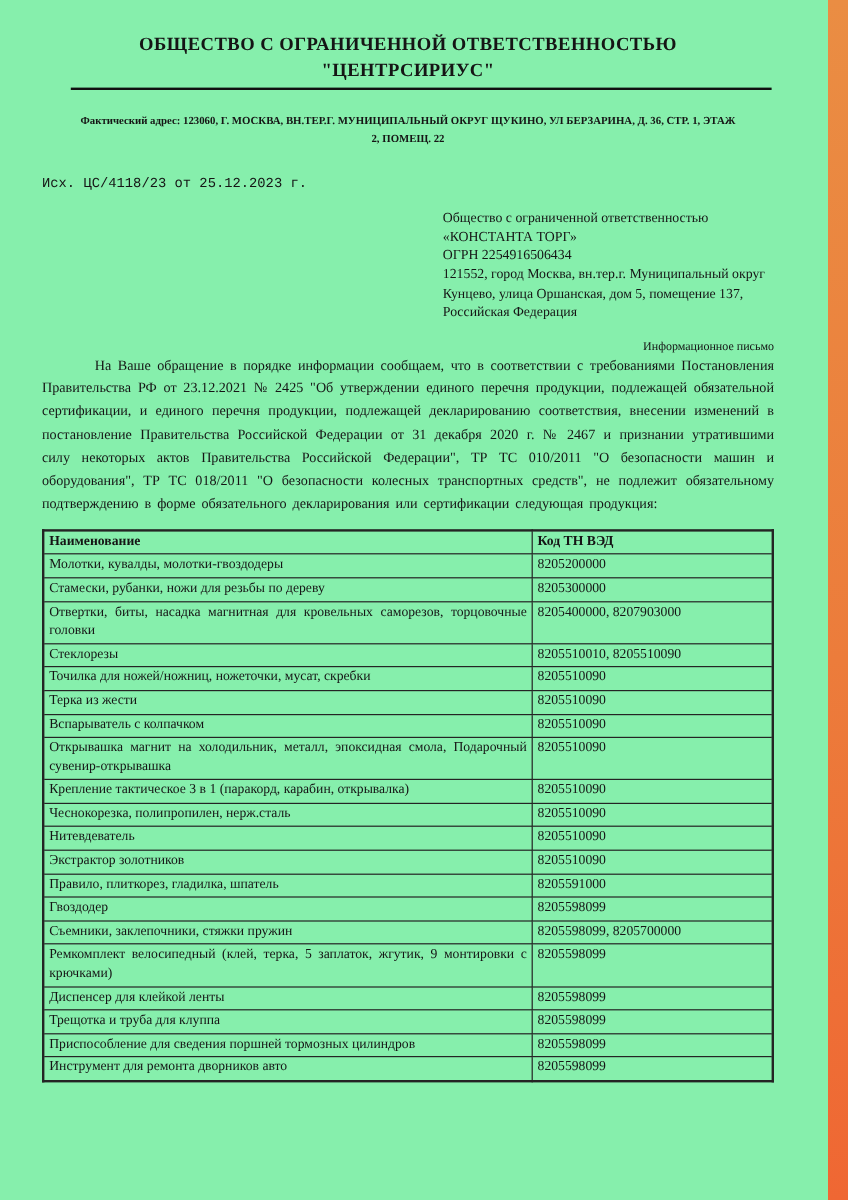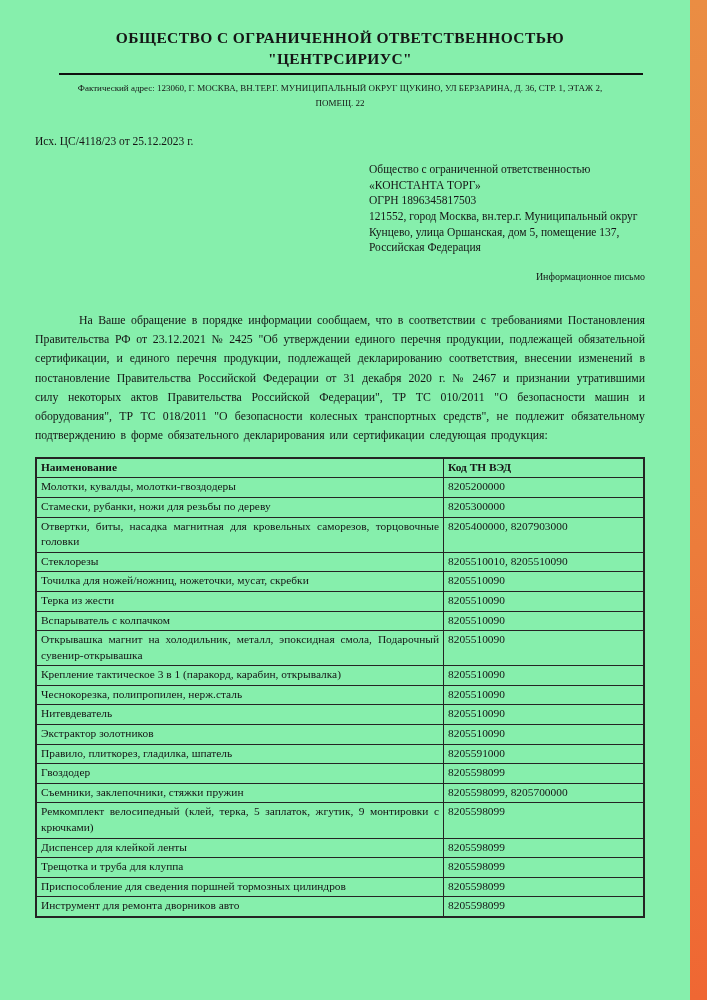--- a/index.html
+++ b/index.html
@@ -38,44 +38,44 @@
     line-height: 1.35;
     letter-spacing: 0.4px;
   }
   .letterhead-rule {
     height: 2.5px;
     background: #101010;
     margin: 3px 0 2px 24px;
     width: 584px;
   }
   .letterhead-address {
-    margin: 6px 28px 0 28px;
+    margin: 18px 28px 0 28px;
     text-align: center;
-    font-weight: normal;
+    font-weight: bold;
     font-size: 9px;
     line-height: 1.6;
   }
   .ref-line {
     margin-top: 25px;
     font-size: 11.5px;
+    font-family: Liberation Mono, monospace;
   }
   .recipient {
     margin-top: 15px;
     margin-left: 334px;
     width: 282px;
     font-size: 11.5px;
     line-height: 15.6px;
   }
   .doc-title {
     margin-top: 15px;
     text-align: right;
     font-size: 10px;
   }
   .body-paragraph {
-    margin-top: 29px;
     font-size: 11.8px;
     line-height: 19.3px;
     text-align: justify;
     text-indent: 44px;
     word-spacing: 2px;
   }
   table.products {
     margin-top: 11px;
     width: 610px;
     border-collapse: collapse;
@@ -116,21 +116,21 @@
 
     <div class="letterhead-rule"></div>
 
     <div class="letterhead-address">Фактический адрес: 123060, Г. МОСКВА, ВН.ТЕР.Г. МУНИЦИПАЛЬНЫЙ ОКРУГ ЩУКИНО, УЛ БЕРЗАРИНА, Д. 36, СТР. 1, ЭТАЖ 2, ПОМЕЩ. 22</div>
 
     <div class="ref-line">Исх. ЦС/4118/23 от 25.12.2023 г.</div>
 
     <div class="recipient">
       <div>Общество с ограниченной ответственностью</div>
       <div>«КОНСТАНТА ТОРГ»</div>
-      <div>ОГРН 1896345817503</div>
+      <div>ОГРН 2254916506434</div>
       <div>121552, город Москва, вн.тер.г. Муниципальный округ</div>
       <div>Кунцево, улица Оршанская, дом 5, помещение 137,</div>
       <div>Российская Федерация</div>
     </div>
 
     <div class="doc-title">Информационное письмо</div>
 
     <div class="body-paragraph">На Ваше обращение в порядке информации сообщаем, что в соответствии с требованиями Постановления Правительства РФ от 23.12.2021 № 2425 "Об утверждении единого перечня продукции, подлежащей обязательной сертификации, и единого перечня продукции, подлежащей декларированию соответствия, внесении изменений в постановление Правительства Российской Федерации от 31 декабря 2020 г. № 2467 и признании утратившими силу некоторых актов Правительства Российской Федерации", ТР ТС 010/2011 "О безопасности машин и оборудования", ТР ТС 018/2011 "О безопасности колесных транспортных средств",  не подлежит обязательному подтверждению в форме обязательного декларирования или сертификации следующая продукция:</div>
 
     <table class="products">

